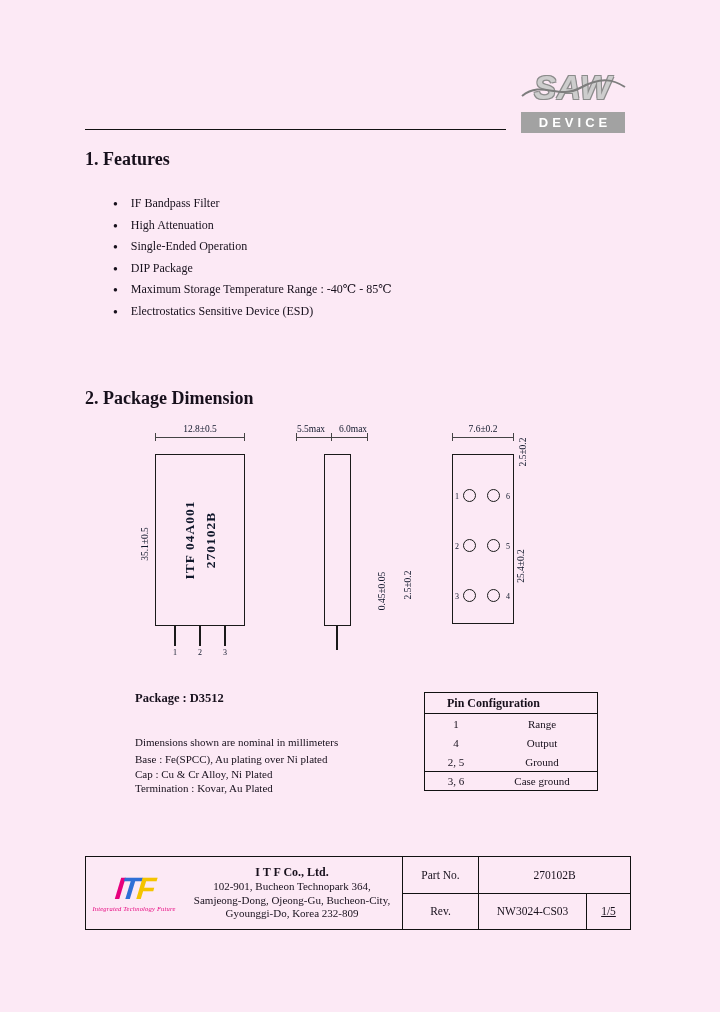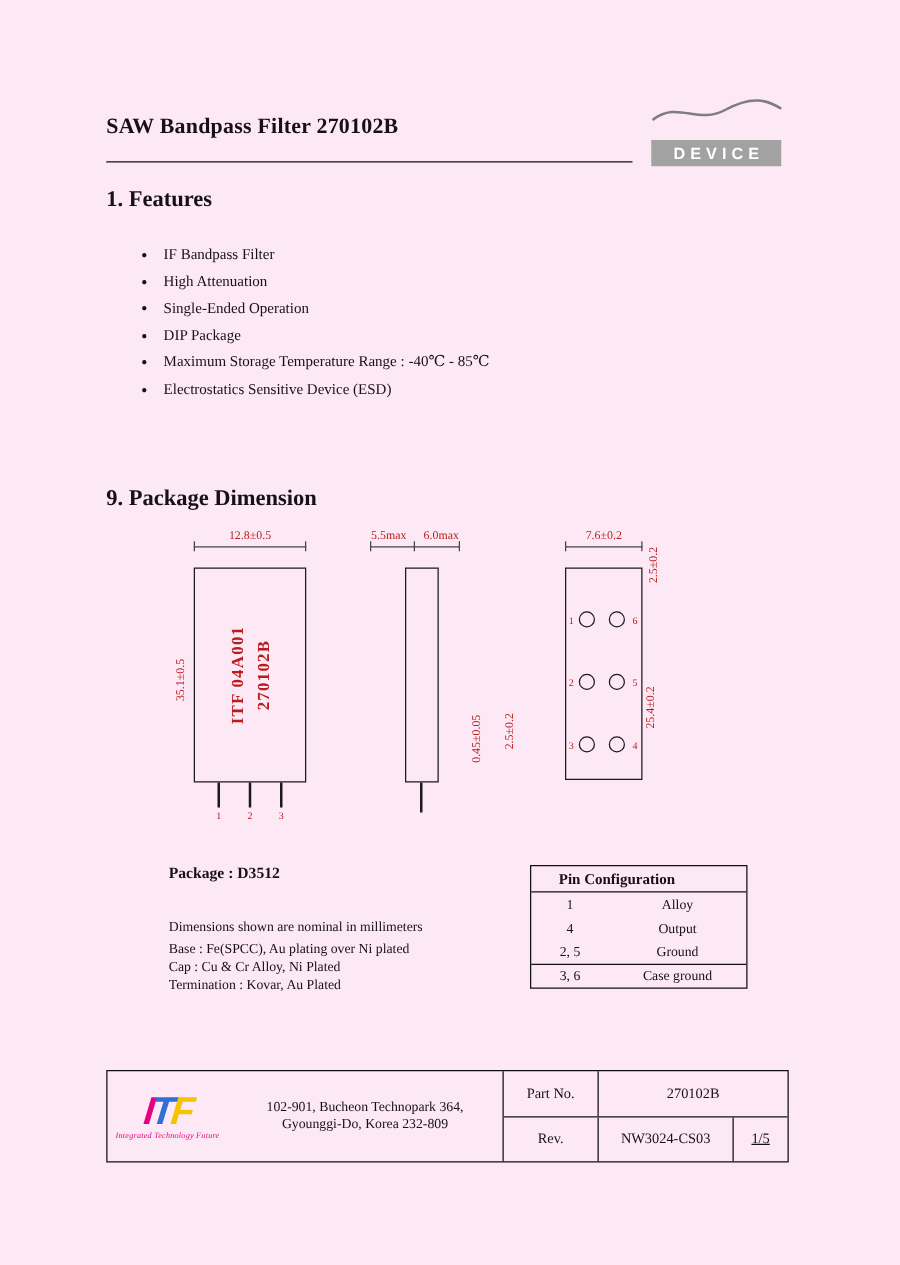--- a/index.html
+++ b/index.html
@@ -19,21 +19,21 @@
     font-family:"Liberation Sans",sans-serif;font-size:13px;font-weight:bold;letter-spacing:4px;text-indent:4px;text-align:center;}
 
   .sec{position:absolute;font-size:18px;font-weight:bold;}
   .features-heading{left:85px;top:149px;}
   .pkg-heading{left:85px;top:388px;}
 
   .features{position:absolute;left:113px;top:193px;list-style:none;}
   .feature{font-size:12px;height:21.5px;display:flex;align-items:center;}
   .bullet{font-size:8px;margin-right:13px;}
 
-  .drawing{position:absolute;left:130px;top:424px;width:445px;height:242px;color:#b91c1c;}
+  .drawing{position:absolute;left:130px;top:424px;width:445px;height:242px;color:#0f172a;}
   .dim{position:absolute;font-size:9.5px;text-align:center;white-space:nowrap;}
   .vdim{position:absolute;font-size:9.5px;transform:rotate(-90deg);white-space:nowrap;}
   .hline{position:absolute;height:1px;background:#444;}
   .tick{position:absolute;width:1px;height:8px;background:#444;}
   .obody{position:absolute;border:1.5px solid #1a1a1a;}
   .marking{position:absolute;inset:0;display:flex;align-items:center;justify-content:center;}
   .marking-inner{transform:rotate(-90deg);text-align:center;font-size:13.5px;font-weight:bold;white-space:nowrap;line-height:21px;letter-spacing:1px;}
   .lead{position:absolute;width:2px;background:#1a1a1a;}
   .pnum{position:absolute;font-size:8px;width:12px;text-align:center;}
   .pc{position:absolute;width:13px;height:13px;border:1.2px solid #1a1a1a;border-radius:50%;}
@@ -64,24 +64,24 @@
   .m-row.last{border-bottom:none;}
   .m-label{width:76px;border-right:1.2px solid #111;display:flex;align-items:center;justify-content:center;}
   .m-value{flex:1;display:flex;align-items:center;justify-content:center;}
   .m-page{width:44px;border-left:1.2px solid #111;display:flex;align-items:center;justify-content:center;text-decoration:underline;}
 </style>
 </head>
 <body>
 
 <div class="page">
 
-  <h1 class="doc-title">SAW Bandpass Filter 270102B</h1>
   <div class="title-rule"></div>
 
   <div class="brand">
+    <div class="brand-saw">SAW</div>
     <svg class="brand-wave" viewBox="0 0 110 26">
       <path d="M4 20 C 24 4, 40 24, 62 12 S 96 4, 107 11" fill="none" stroke="#7d7d7d" stroke-width="2"></path>
     </svg>
     <div class="brand-device">DEVICE</div>
   </div>
 
   <h2 class="sec features-heading">1. Features</h2>
   <ul class="features">
     <li class="feature">
         <span class="bullet">●</span>
@@ -102,21 +102,21 @@
     <li class="feature">
         <span class="bullet">●</span>
         <span>Maximum Storage Temperature Range : -40℃ - 85℃</span>
       </li>
     <li class="feature">
         <span class="bullet">●</span>
         <span>Electrostatics Sensitive Device (ESD)</span>
       </li>
   </ul>
 
-  <h2 class="sec pkg-heading">9. Package Dimension</h2>
+  <h2 class="sec pkg-heading">2. Package Dimension</h2>
 
   <div class="drawing">
 
     <div class="dim" style="left:25px;top:0;width:90px">12.8±0.5</div>
     <div class="hline" style="left:25px;top:13px;width:90px"></div>
     <div class="tick" style="left:25px;top:9px"></div>
     <div class="tick" style="left:114px;top:9px"></div>
     <div class="obody" style="left:25px;top:30px;width:90px;height:172px">
       <div class="marking">
         <div class="marking-inner">
@@ -171,21 +171,21 @@
     <div>Dimensions shown are nominal in millimeters</div>
     <div class="gap">Base : Fe(SPCC), Au plating over Ni plated</div>
     <div>Cap : Cu &amp; Cr Alloy, Ni Plated</div>
     <div>Termination : Kovar, Au Plated</div>
   </div>
 
   <div class="pin-table">
     <div class="pin-title">Pin Configuration</div>
     <div class="pin-row">
       <span class="pin-no">1</span>
-      <span class="pin-fn">Alloy</span>
+      <span class="pin-fn">Range</span>
     </div>
     <div class="pin-row">
       <span class="pin-no">4</span>
       <span class="pin-fn">Output</span>
     </div>
     <div class="pin-row">
       <span class="pin-no">2, 5</span>
       <span class="pin-fn">Ground</span>
     </div>
     <div class="pin-row last">
@@ -196,21 +196,23 @@
 
   <div class="footer">
     <div class="f-left">
       <div class="itf-logo">
         <div class="itf-letters">
           <span class="l-i">I</span><span class="l-t">T</span><span class="l-f">F</span>
         </div>
         <div class="itf-tagline">Integrated Technology Future</div>
       </div>
       <div class="f-addr">
+        <div class="company">I T F   Co., Ltd.</div>
         <div>102-901, Bucheon Technopark 364,</div>
+        <div>Samjeong-Dong, Ojeong-Gu, Bucheon-City,</div>
         <div>Gyounggi-Do, Korea 232-809</div>
       </div>
     </div>
     <div class="f-meta">
       <div class="m-row">
         <span class="m-label">Part No.</span>
         <span class="m-value">270102B</span>
       </div>
       <div class="m-row last">
         <span class="m-label">Rev.</span>

